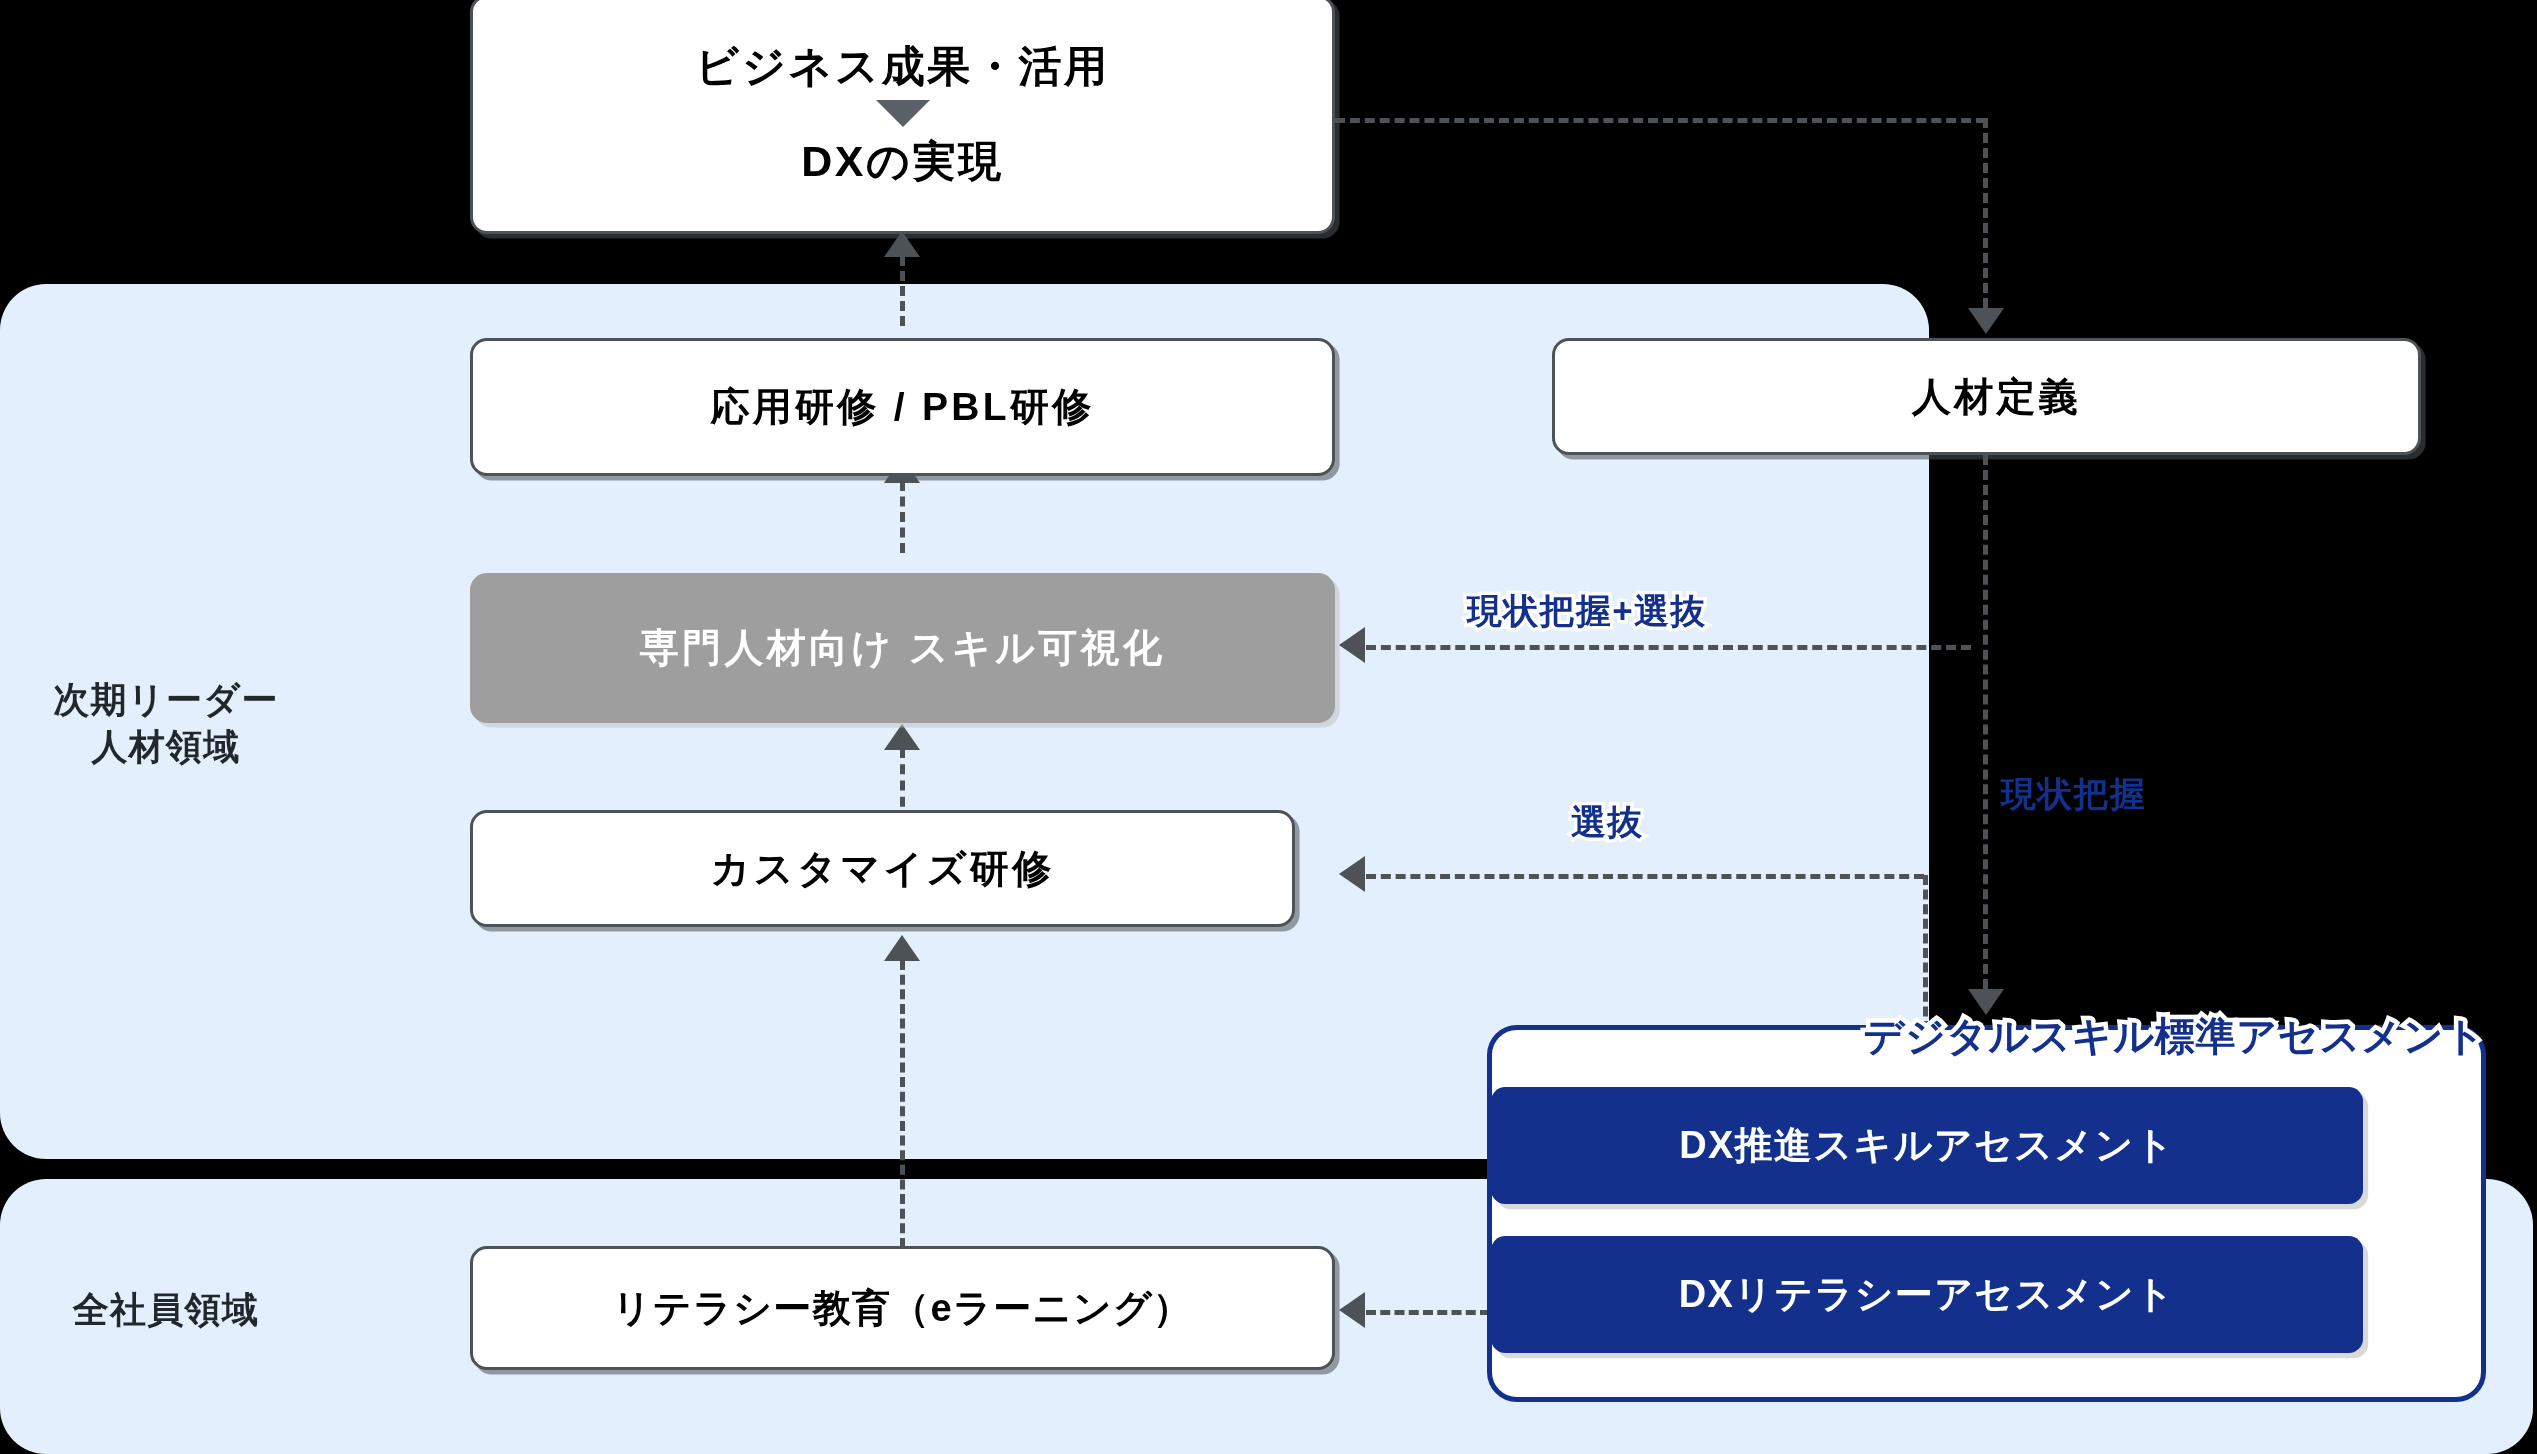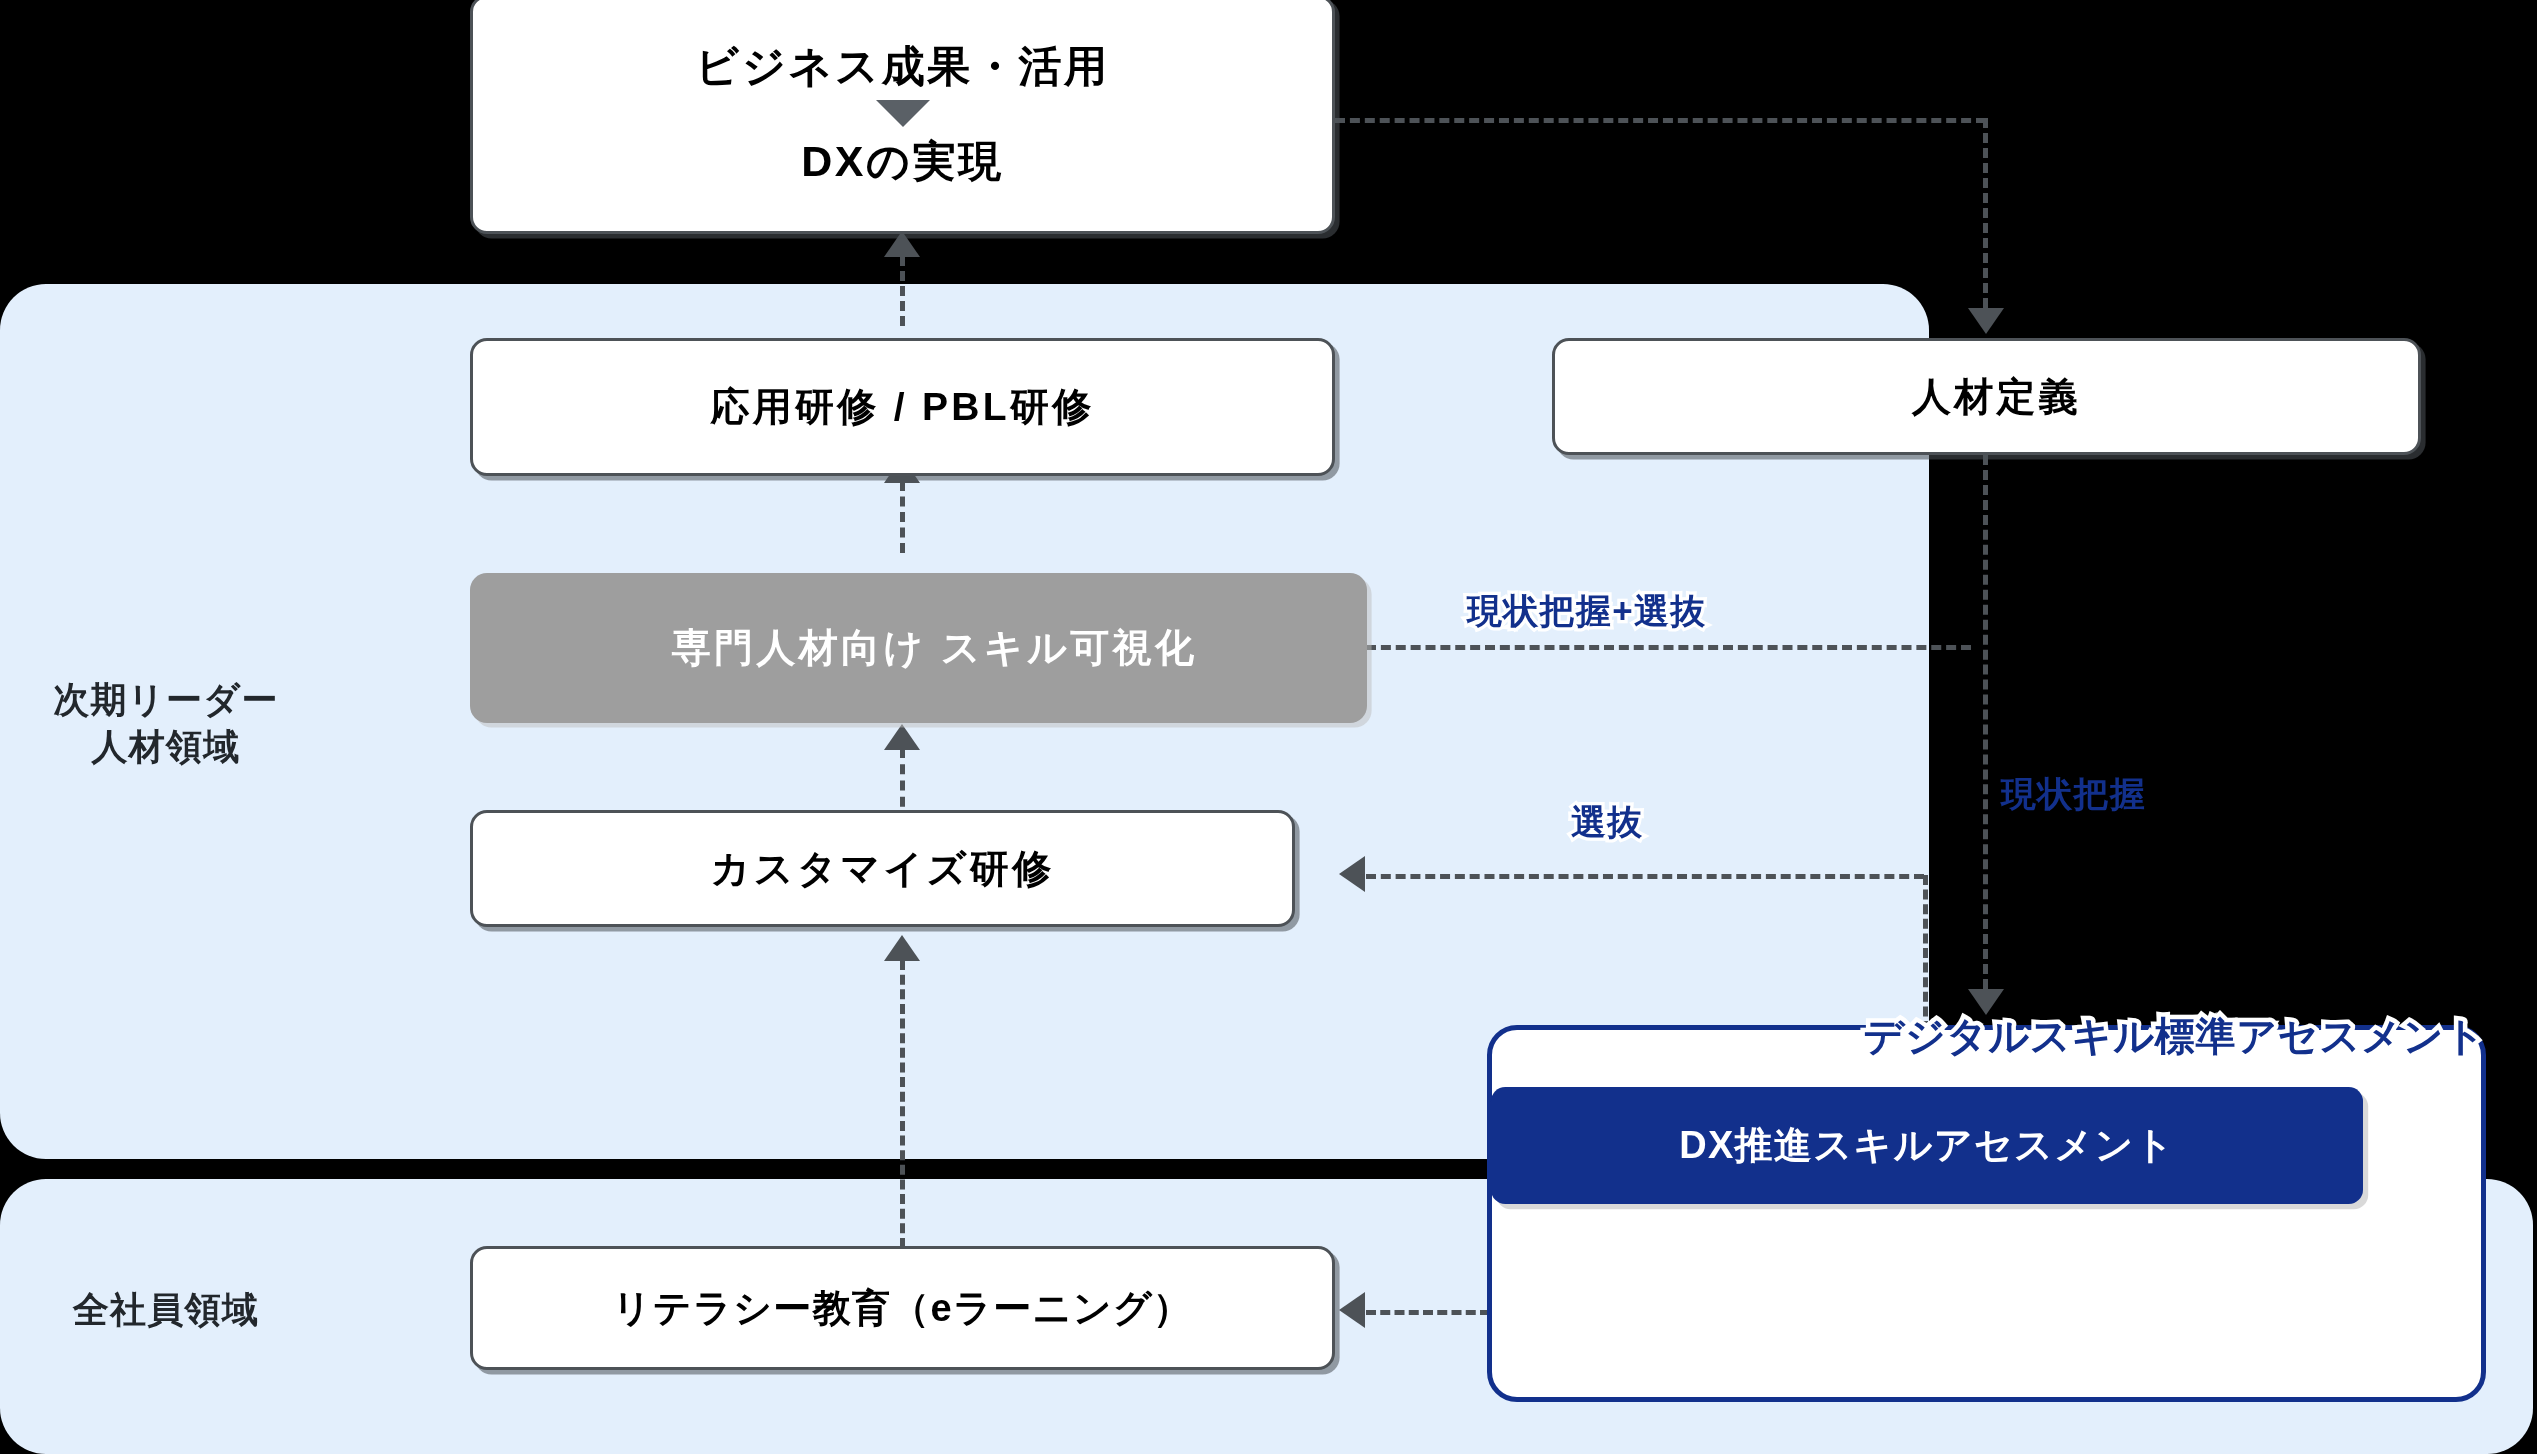--- a/index.html
+++ b/index.html
@@ -67,21 +67,20 @@
 
   
   #box-skillviz{
     position:absolute;
     left:470px; top:573px; width:865px; height:150px;
     background:#9e9e9e;
     border-radius:17px;
     display:flex;align-items:center;justify-content:center;
     color:#ffffff;font-weight:700;font-size:39px;letter-spacing:3.3px;
     box-shadow:4.6px 4.6px 0 rgba(190,190,190,.5);
-    padding-left:32px;
   }
 
   
   #assessment-card{
     position:absolute;
     left:1487px; top:1025px; width:999px; height:377px;
     background:#ffffff;
     border:5.9px solid #12308c;
     border-radius:30px;
     box-sizing:border-box;
@@ -211,15 +210,16 @@
 
   <div class="wbox" id="box-custom">カスタマイズ研修</div>
 
   <div class="wbox" id="box-literacy">リテラシー教育（eラーニング）</div>
 
   <div class="wbox" id="box-definition">人材定義</div>
 
   <div id="assessment-card"></div>
   <div id="assessment-title">デジタルスキル標準アセスメント</div>
   <div class="abtn" id="abtn-1">DX推進スキルアセスメント</div>
+  <div class="abtn" id="abtn-2">DXリテラシーアセスメント</div>
 
 </div>
 
 
 </body></html>

